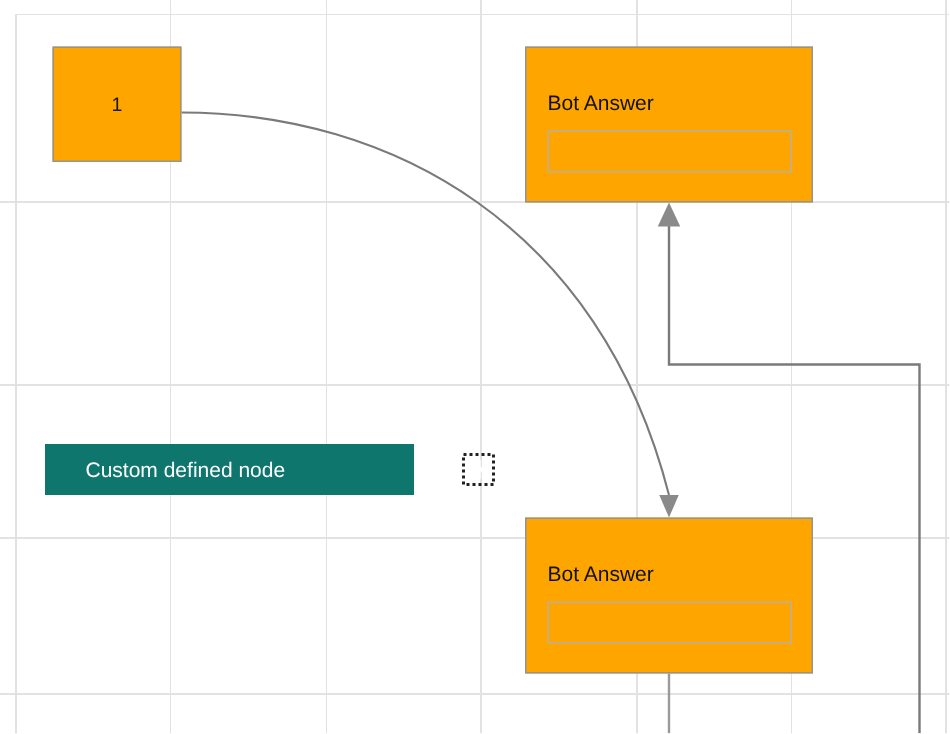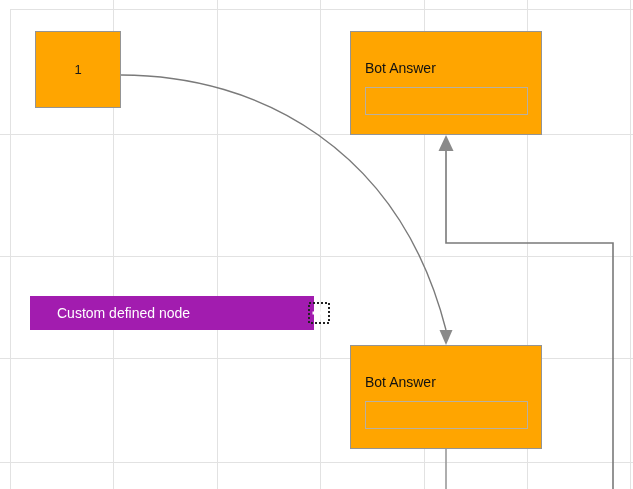--- a/index.html
+++ b/index.html
@@ -90,23 +90,23 @@
     border: 1px solid #b8b0a2;
     box-sizing: border-box;
     background: transparent;
   }
 
   
   #palette-item {
     position: absolute;
     left: 30px;
     top: 296px;
-    width: 284px;
+    width: 246px;
     height: 34px;
-    background: #a21caf;
+    background: #0f766e;
     display: flex;
     align-items: center;
     box-sizing: border-box;
   }
   #palette-item .palette-label {
     position: absolute;
     left: 27px;
     top: 9px;
     font-size: 14px;
     color: #ffffff;

